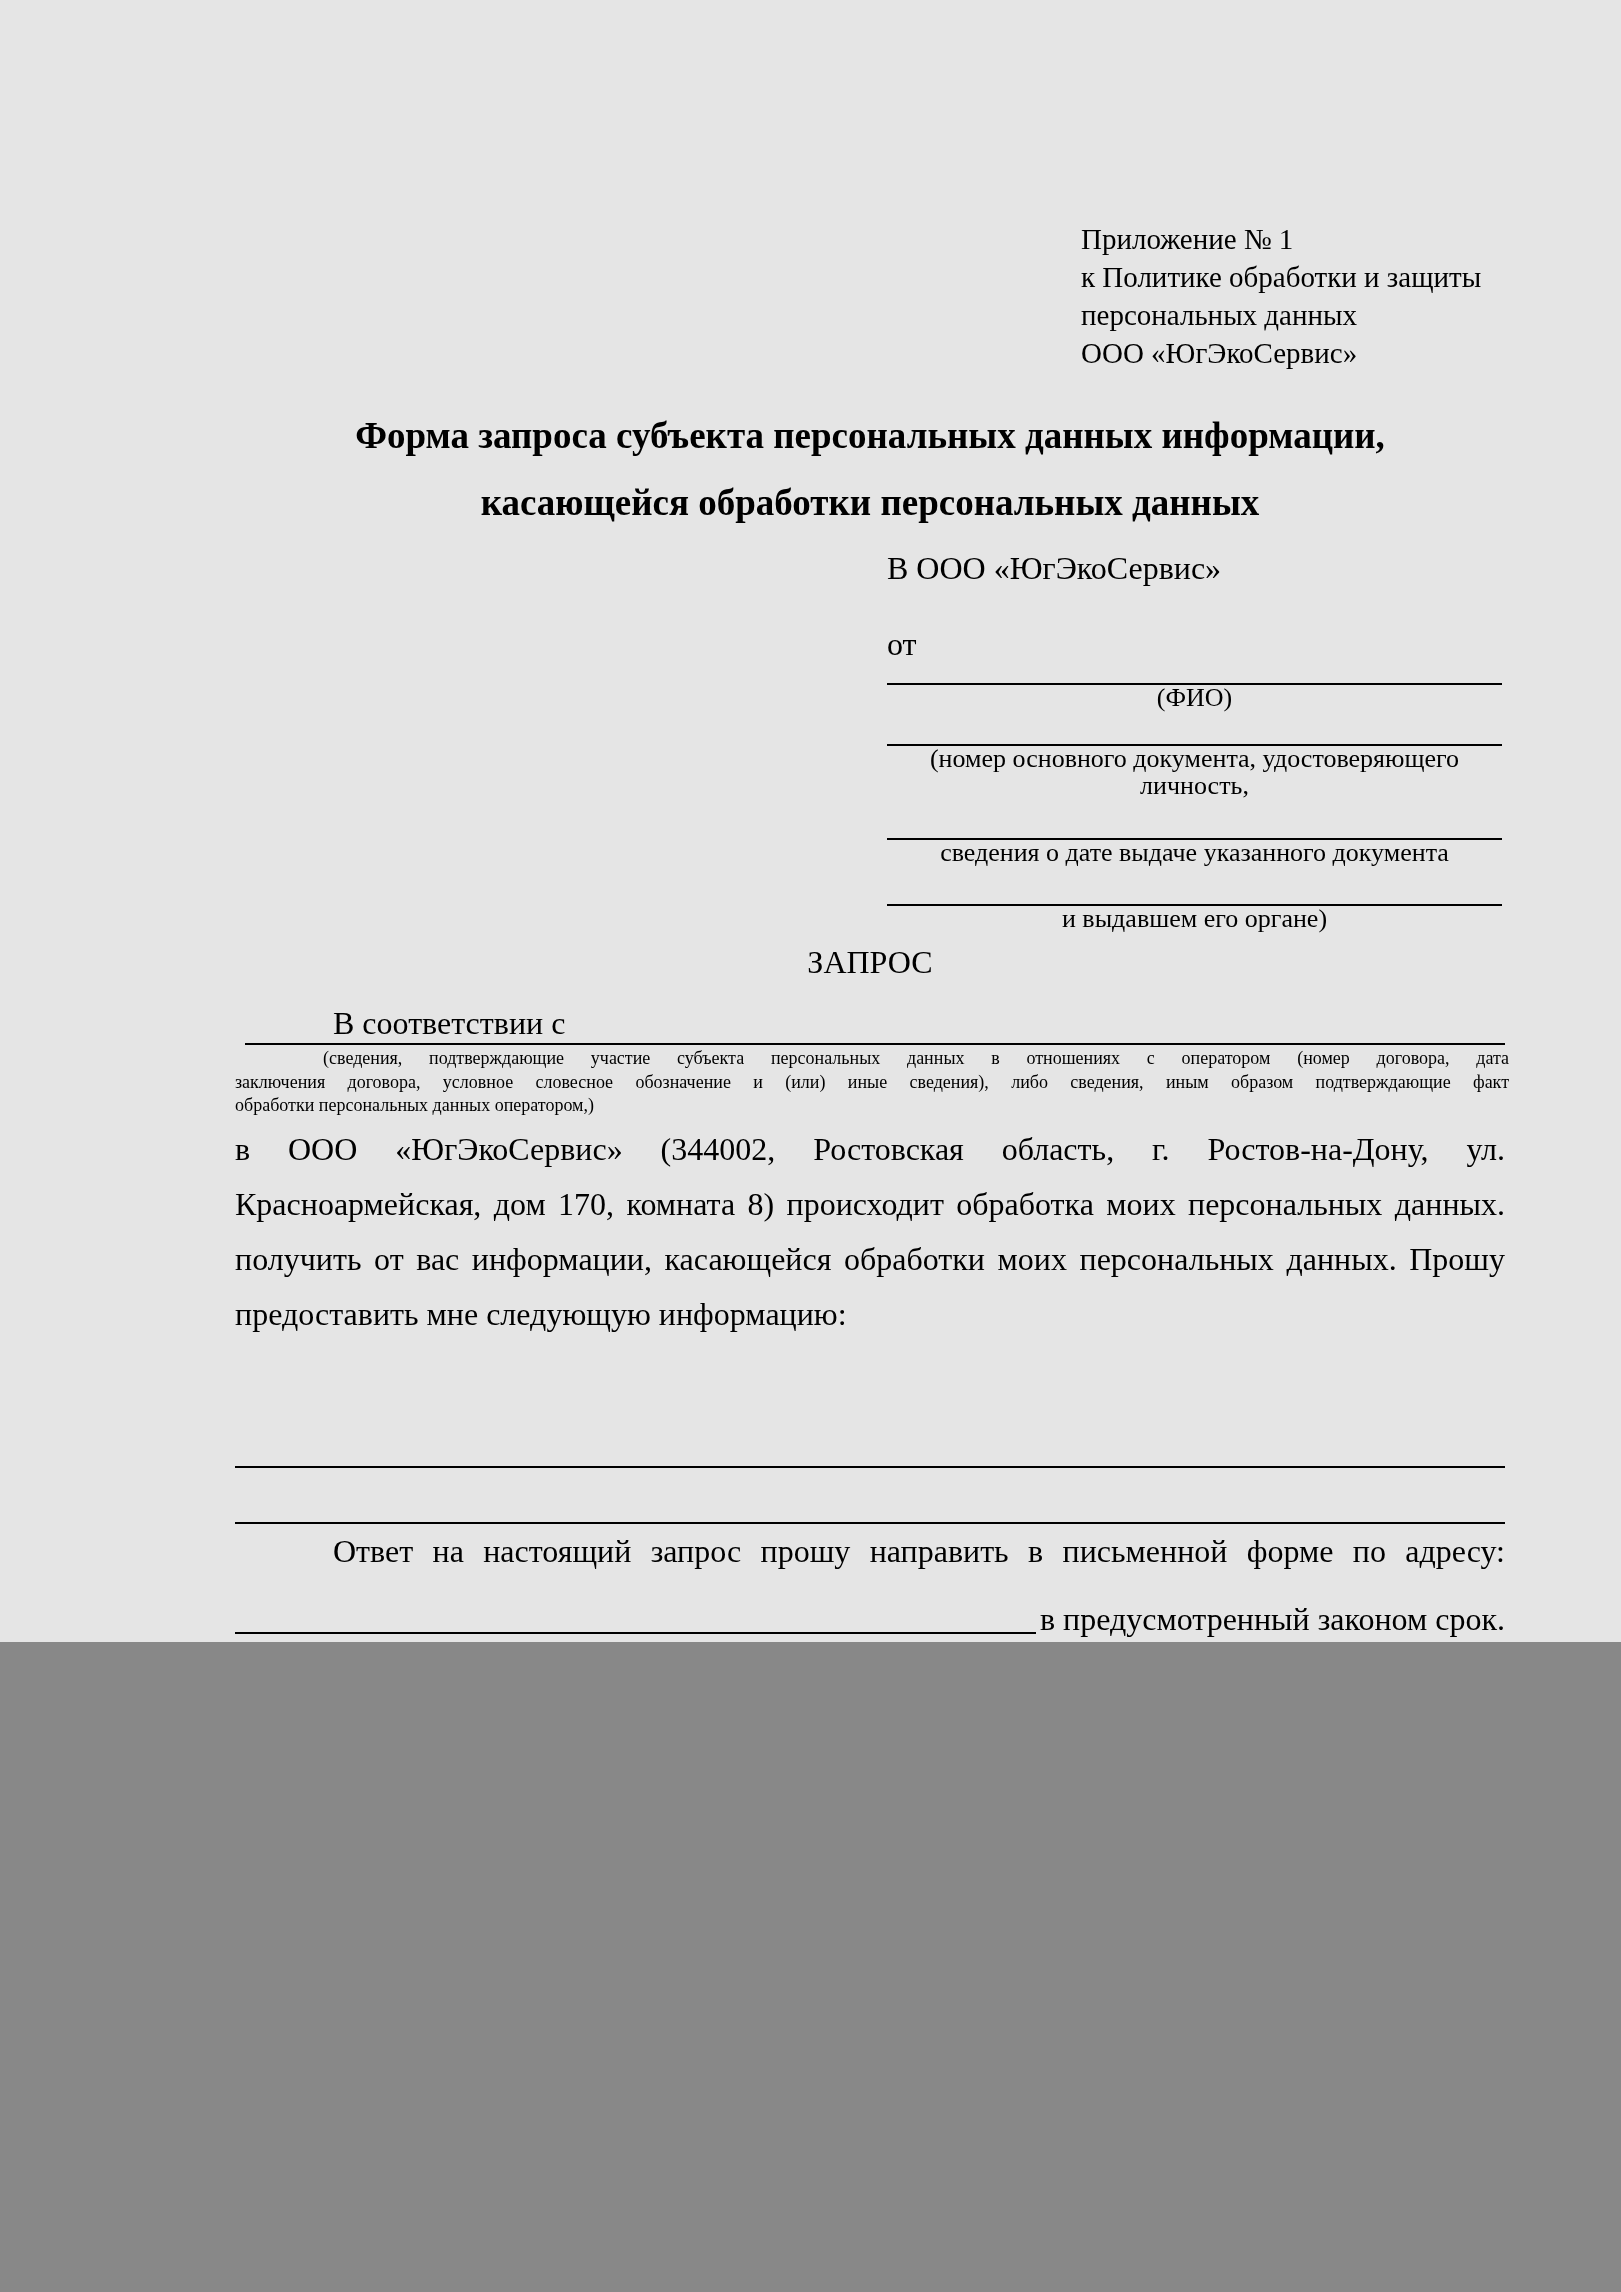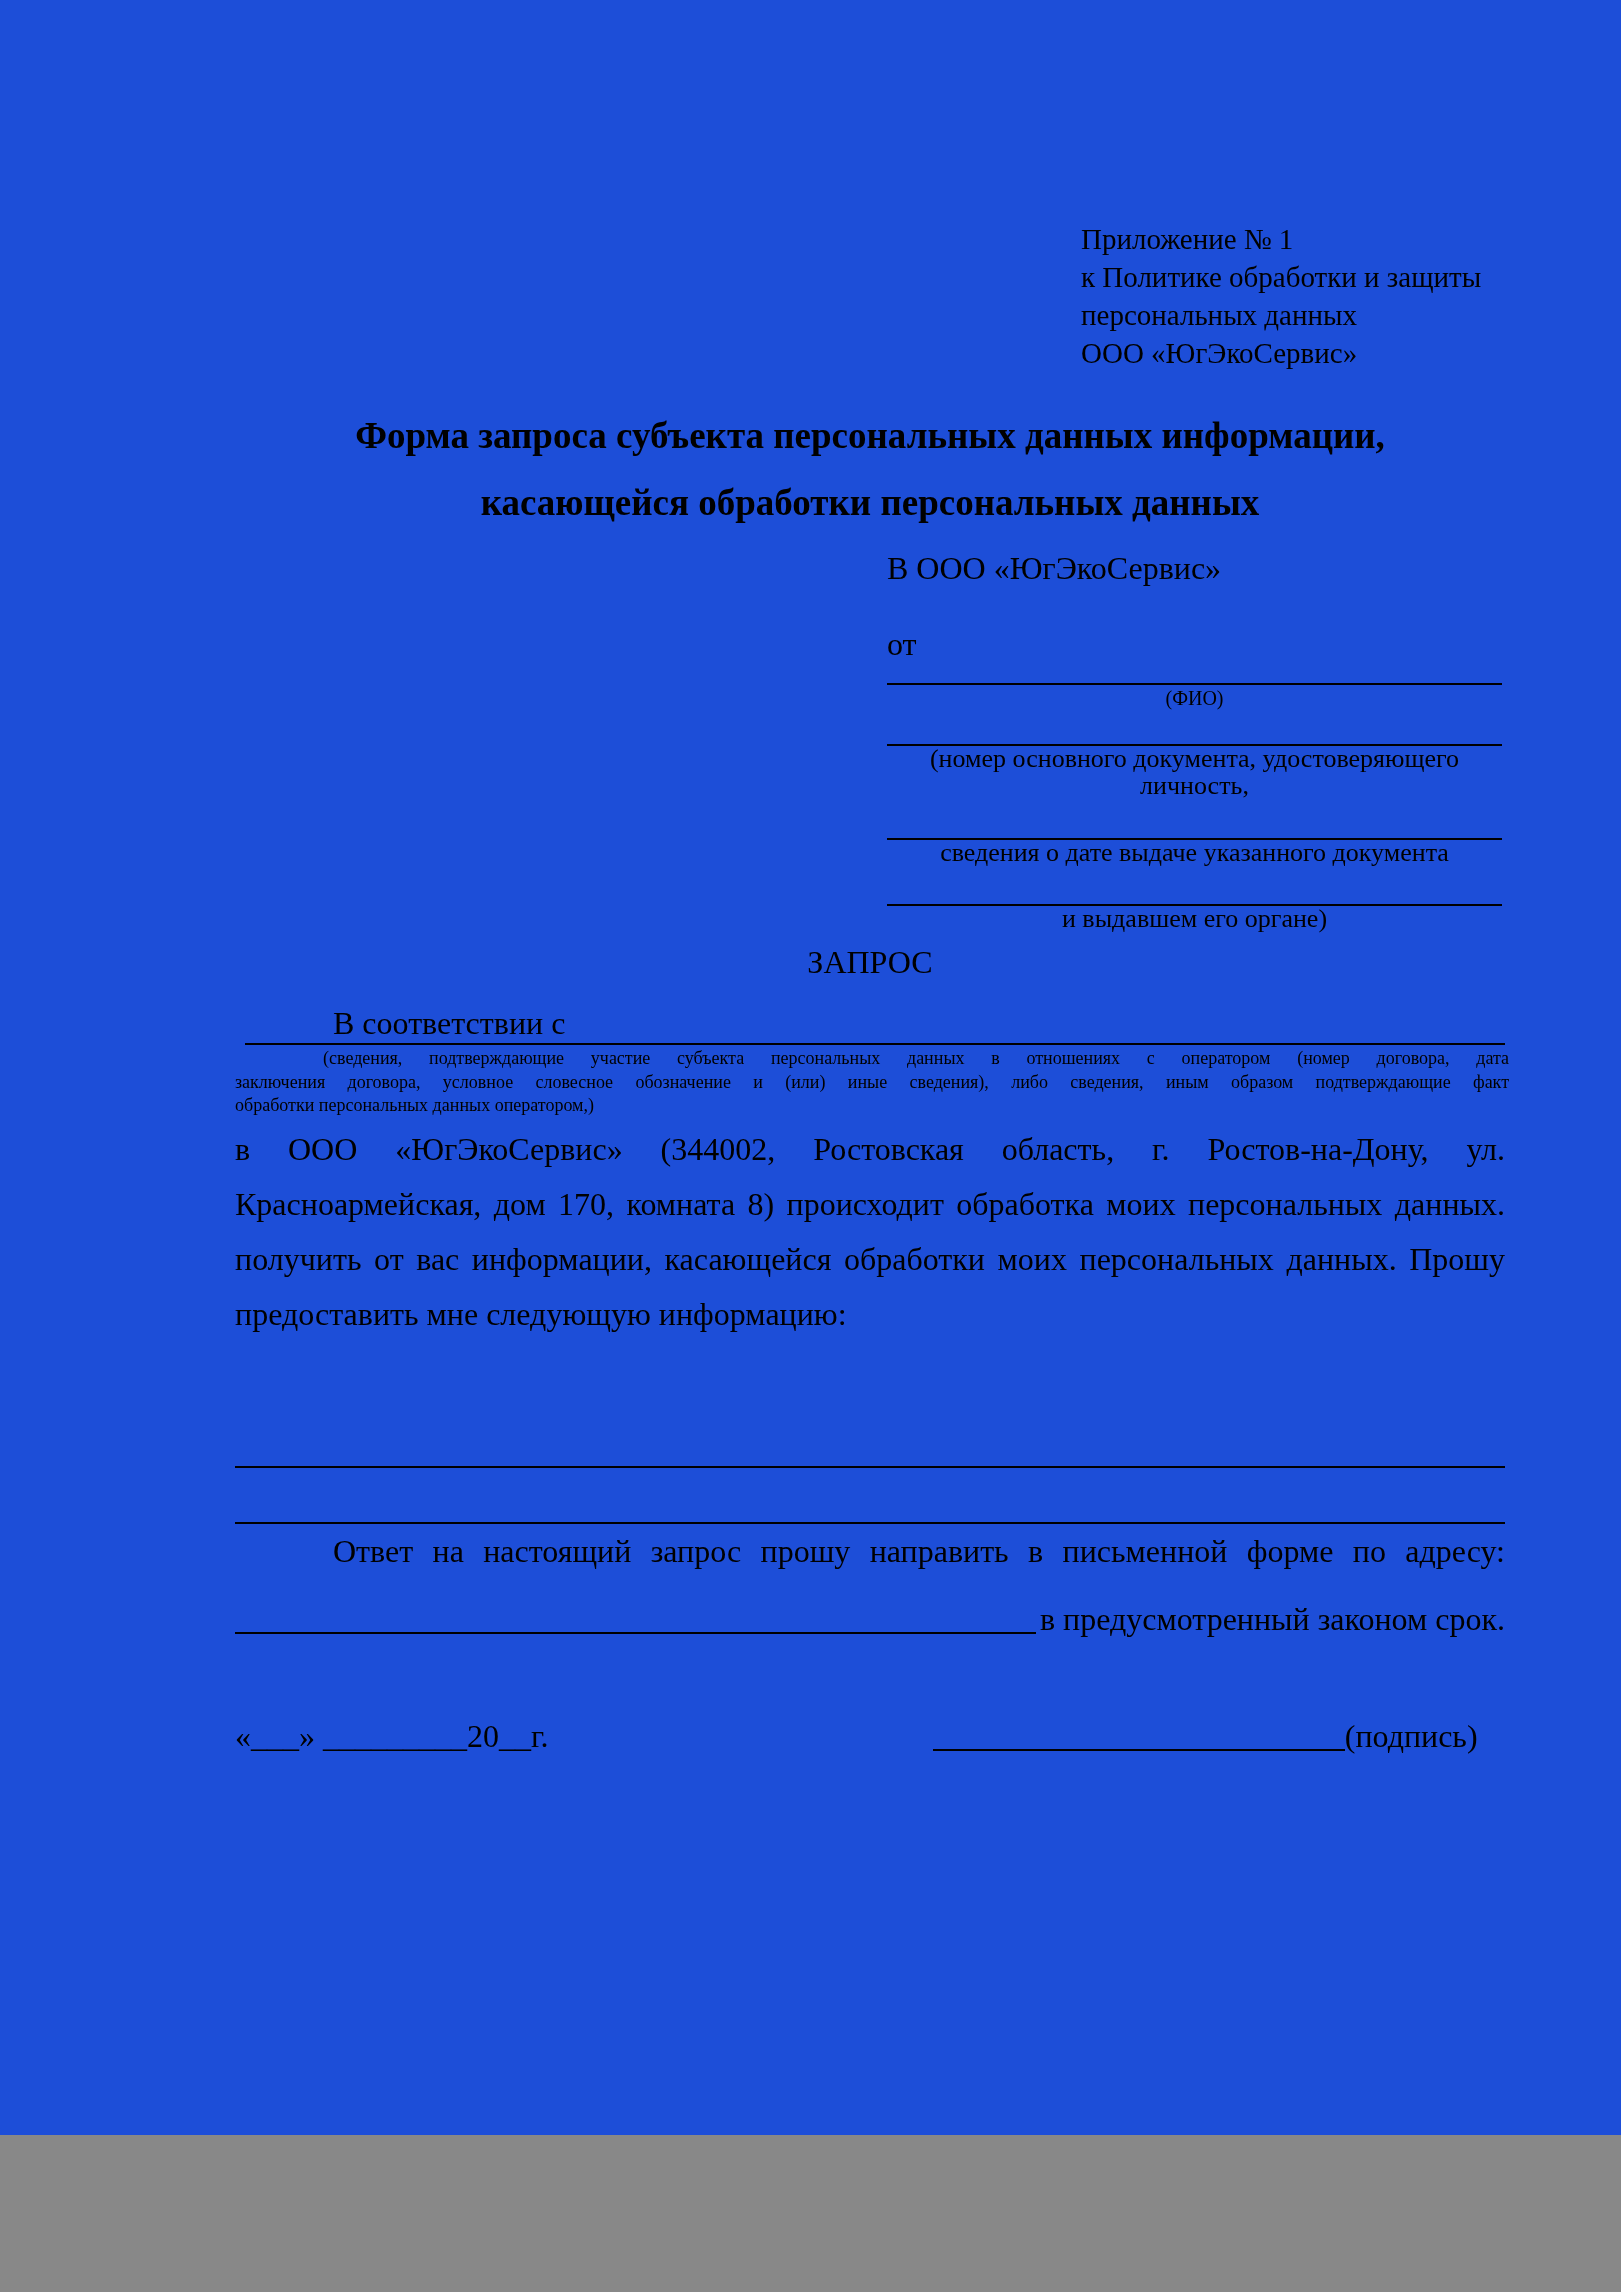--- a/index.html
+++ b/index.html
@@ -1,20 +1,20 @@
 <!DOCTYPE html>
 <html lang="ru"><head>
 <meta charset="utf-8">
 <style>
   html,body{margin:0;padding:0;background:#888;}
   .page{
     position:relative;
-    width:1621px;height:2135px;
+    width:1621px;height:1642px;
     margin:0 auto;
-    background:#1d4ed8;
+    background:#e5e5e5;
     font-family:"Liberation Serif","DejaVu Serif",serif;
     color:#000;
     overflow:hidden;
   }
   .abs{position:absolute;}
 
   
   .header-note{left:1081px;top:220px;font-size:29px;line-height:38px;white-space:nowrap;}
 
   
@@ -22,21 +22,21 @@
 
   
   .addressee{left:887px;top:549px;width:615px;font-size:32px;line-height:39px;}
   .from-label{margin-top:37px;}
   .blank{border-bottom:2.9px solid #000;}
   .blank.b1{height:18.6px;}
   .blank.b2{height:33px;}
   .blank.b3{height:39px;}
   .blank.b4{height:37px;}
   .cap{text-align:center;font-size:26px;line-height:26.5px;}
-  .cap.fio{font-size:20px;}
+  .cap.fio{font-size:26px;}
 
   
   .request-heading{left:235px;top:943px;width:1270px;text-align:center;font-size:32px;line-height:39px;}
 
   
   .accordance{left:235px;top:1004px;width:1270px;display:flex;align-items:stretch;font-size:32px;line-height:39px;flex-direction:column;}
   .accordance .lead{padding-left:98px;white-space:nowrap;}
   .fill-line{flex:1;border-bottom:2.9px solid #000;margin-bottom:4.9px;margin-left:9.8px;}
 
   

